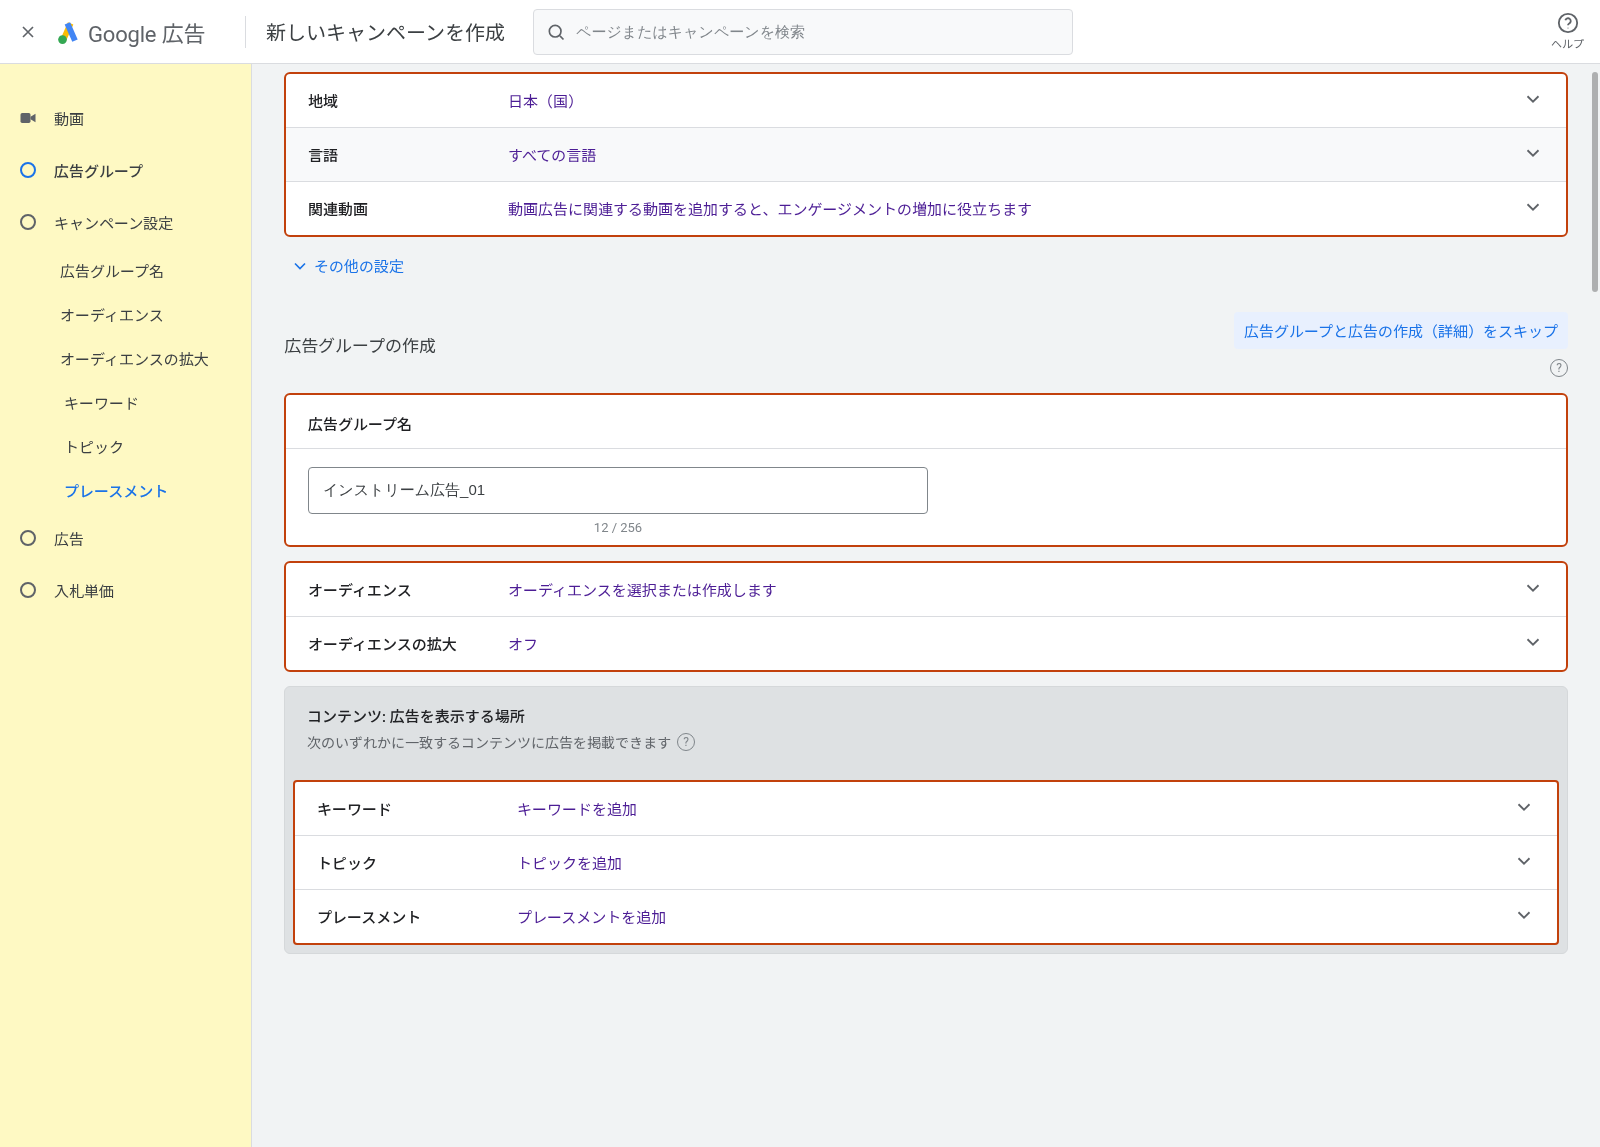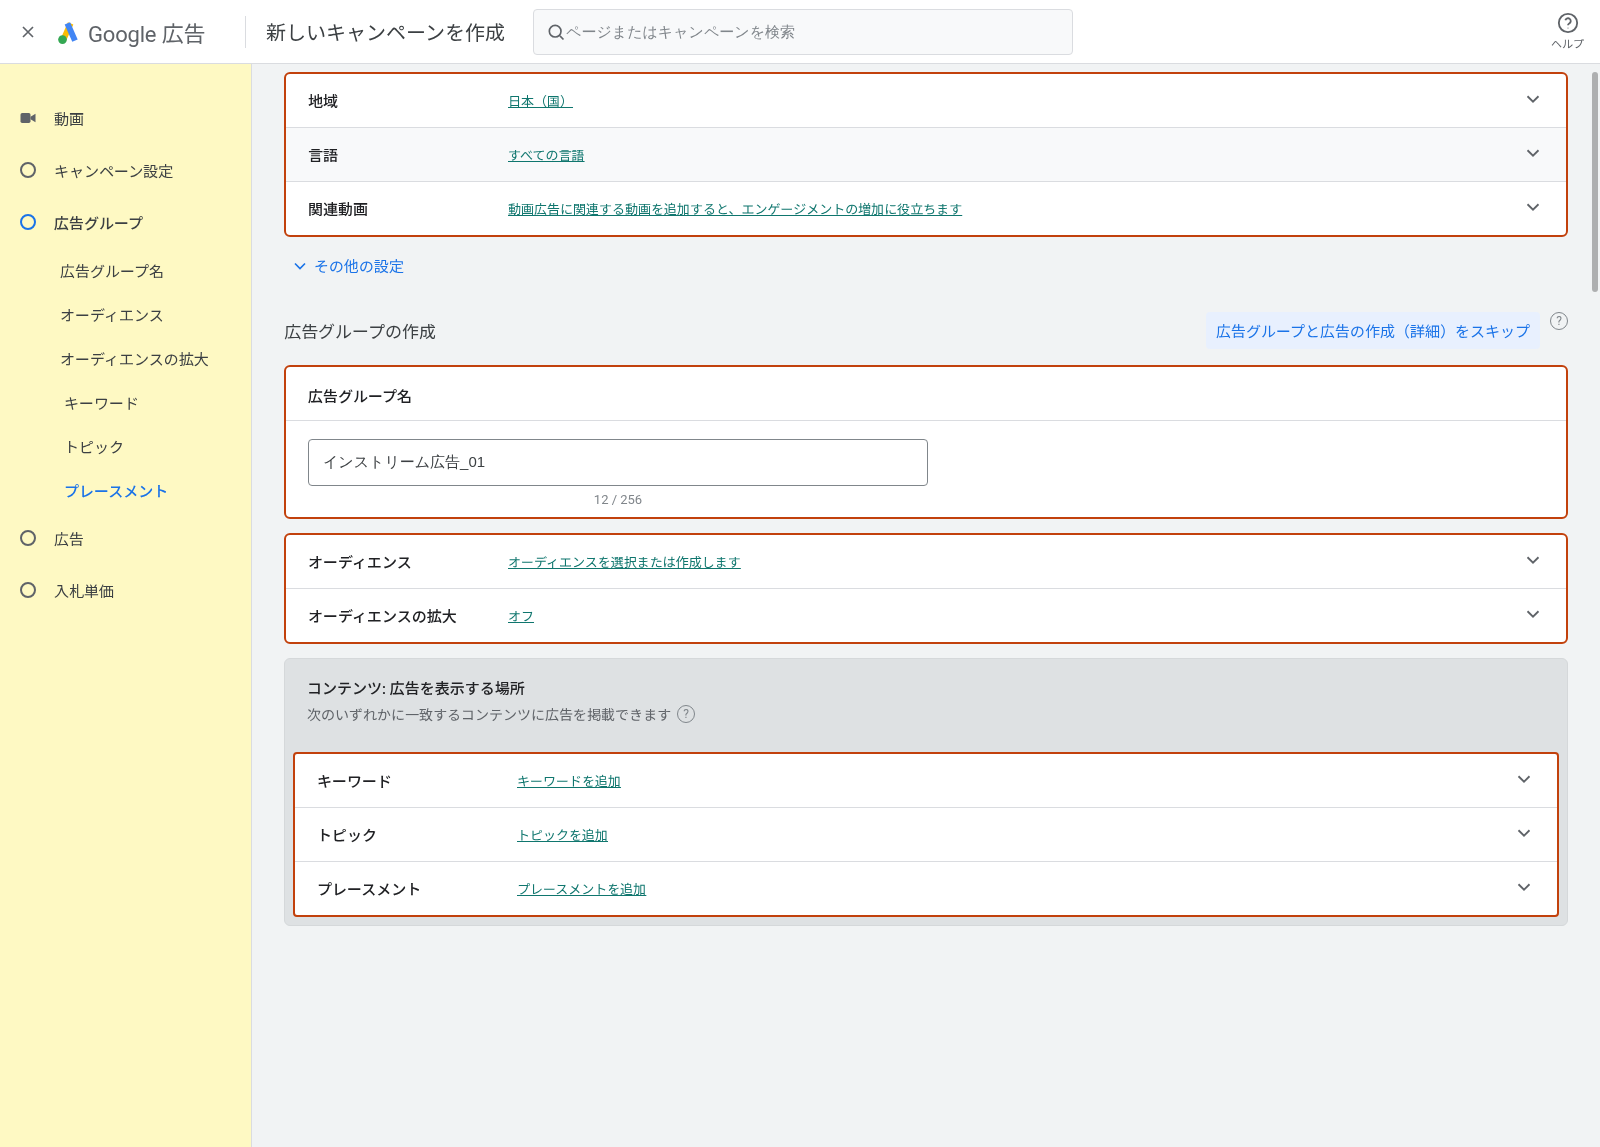--- a/index.html
+++ b/index.html
@@ -39,21 +39,21 @@
   .search-wrap {
     margin-left: 28px;
     flex: 0 1 540px;
     height: 46px;
     border: 1px solid #dadce0;
     border-radius: 4px;
     background: #f8f9fa;
     display: flex;
     align-items: center;
     padding: 0 12px;
-    gap: 0;
+    gap: 10px;
   }
   .search-wrap svg { color: #5f6368; width: 20px; height: 20px; }
   .search-input {
     border: none; outline: none; background: transparent;
     font-size: 15px; color: #3c4043; flex: 1;
   }
   .search-input::placeholder { color: #80868b; }
   .header-spacer { flex: 1; }
   .help-wrap { display: flex; flex-direction: column; align-items: center; color: #5f6368; cursor: pointer; gap: 1px; }
   .help-wrap svg { width: 22px; height: 22px; }
@@ -118,38 +118,38 @@
   }
   .row {
     display: flex; align-items: center;
     min-height: 52px;
     padding: 14px 22px;
     cursor: pointer;
   }
   .row + .row { border-top: 1px solid #dadce0; }
   .row.muted { background: #f8f9fa; }
   .row .lbl { width: 200px; font-size: 15px; color: #202124; font-weight: 500; }
-  .row .val { flex: 1; font-size: 13px; color: #0f766e; text-decoration: underline; }
+  .row .val { flex: 1; font-size: 15px; color: #4c1d95; }
   .row .chev { color: #5f6368; }
   .chev svg { width: 22px; height: 22px; }
 
   .more-link {
     display: flex; align-items: center; gap: 4px;
     color: #1a73e8; font-size: 15px;
     margin: 18px 0 36px 6px;
     cursor: pointer;
   }
   .more-link svg { width: 20px; height: 20px; }
 
   .section-title-row {
     display: flex; align-items: center; justify-content: space-between;
     margin-bottom: 16px;
   }
   .section-title { font-size: 17px; color: #3c4043; font-weight: 400; }
-  .skip-wrap { display: flex; align-items: flex-start; gap: 10px; }
+  .skip-wrap { display: flex; align-items: flex-end; gap: 10px; flex-direction: column; }
   .skip-chip {
     background: #e8f0fe; color: #1a73e8;
     font-size: 15px; padding: 8px 10px; border-radius: 4px;
     cursor: pointer;
   }
   .qmark {
     width: 18px; height: 18px; border-radius: 50%;
     border: 1.6px solid #80868b; color: #80868b;
     display: inline-flex; align-items: center; justify-content: center;
     font-size: 12px; cursor: pointer;
@@ -237,31 +237,31 @@
   <div class="sidebar">
     <div class="sb-item">
       <span class="ico">
         <svg viewBox="0 0 24 24" width="20" height="20" fill="currentColor">
             <rect x="3" y="6" width="12" height="12" rx="2"></rect>
             <path d="M15 10.5 21 7v10l-6-3.5z"></path>
           </svg>
       </span>
       <span>動画</span>
     </div>
+    <div class="sb-item active">
+      <span class="ico">
+          <span class="ring"></span>
+        </span>
+      <span>広告グループ</span>
+    </div>
     <div class="sb-item">
       <span class="ico">
           <span class="ring"></span>
         </span>
       <span>キャンペーン設定</span>
-    </div>
-    <div class="sb-item active">
-      <span class="ico">
-          <span class="ring"></span>
-        </span>
-      <span>広告グループ</span>
     </div>
     <div class="sb-sub">
       <div class="sub-item leaf">広告グループ名</div>
       <div class="sub-item leaf">オーディエンス</div>
       <div class="sub-item leaf">オーディエンスの拡大</div>
       <div class="sub-grand">
         <div class="sub-item leaf">キーワード</div>
         <div class="sub-item leaf">トピック</div>
         <div class="sub-item leaf selected">プレースメント</div>
       </div>

